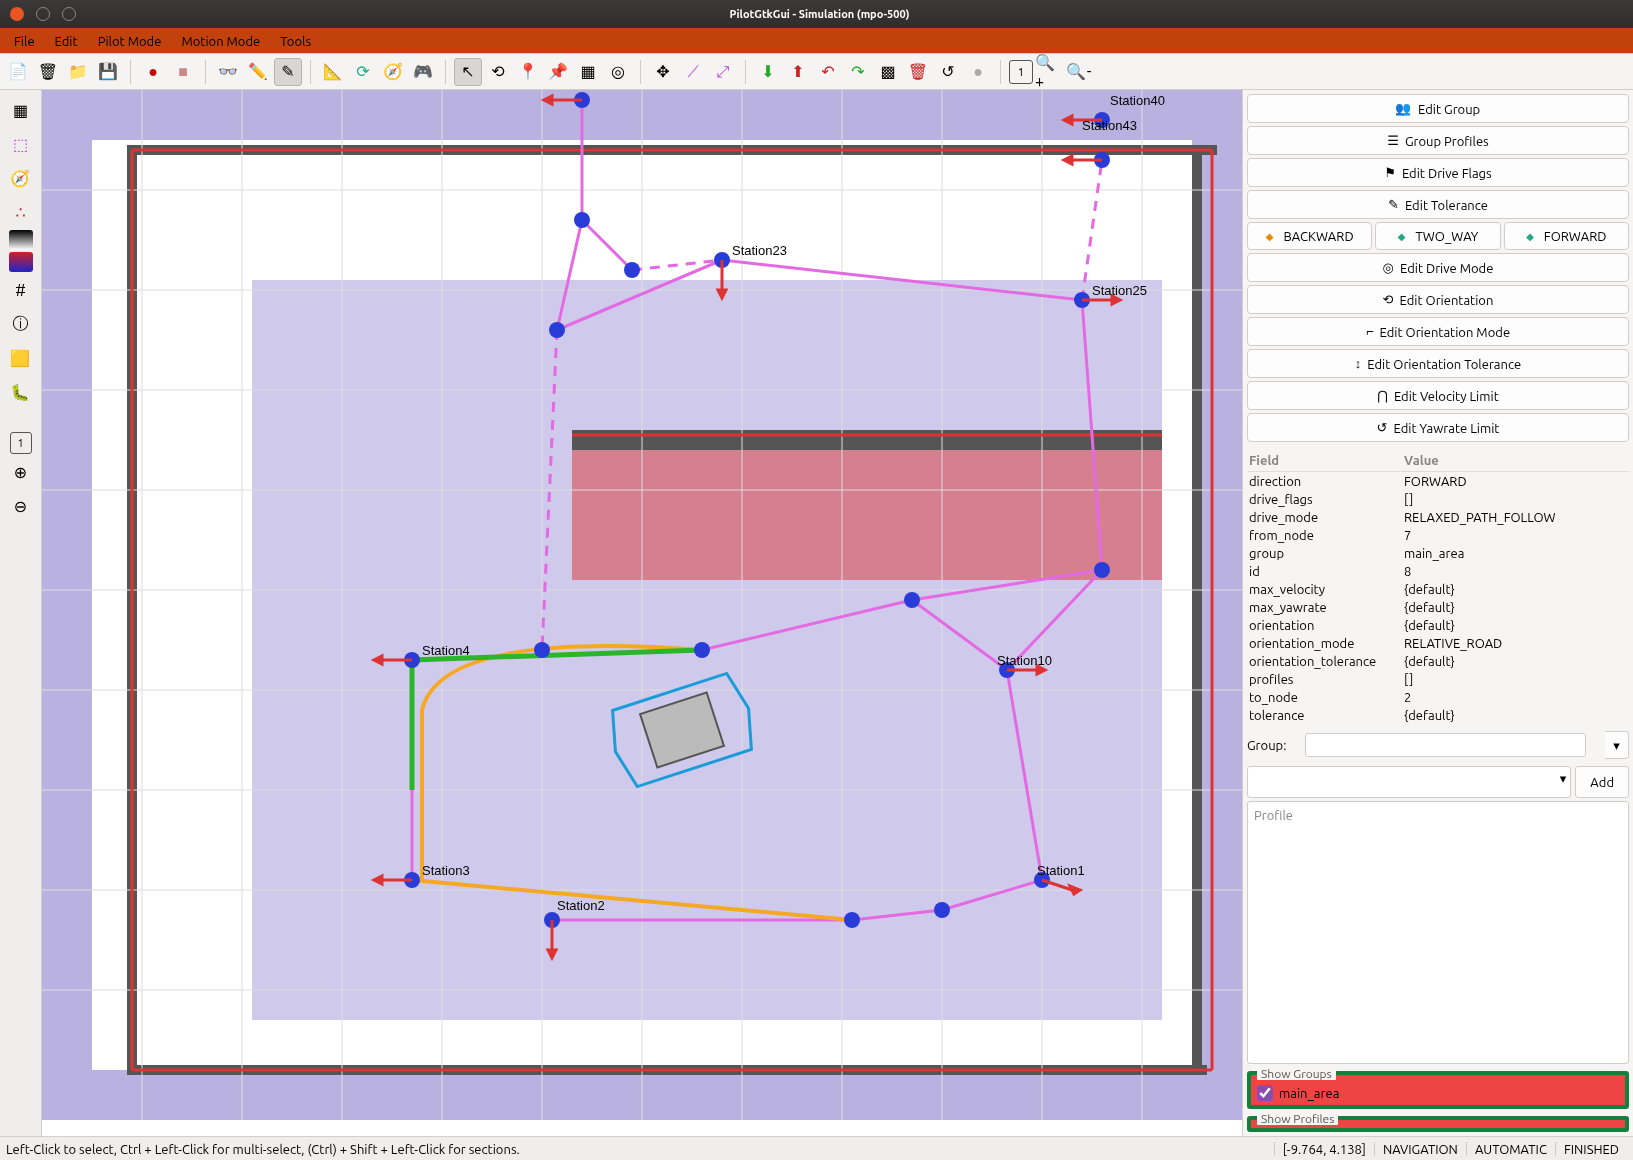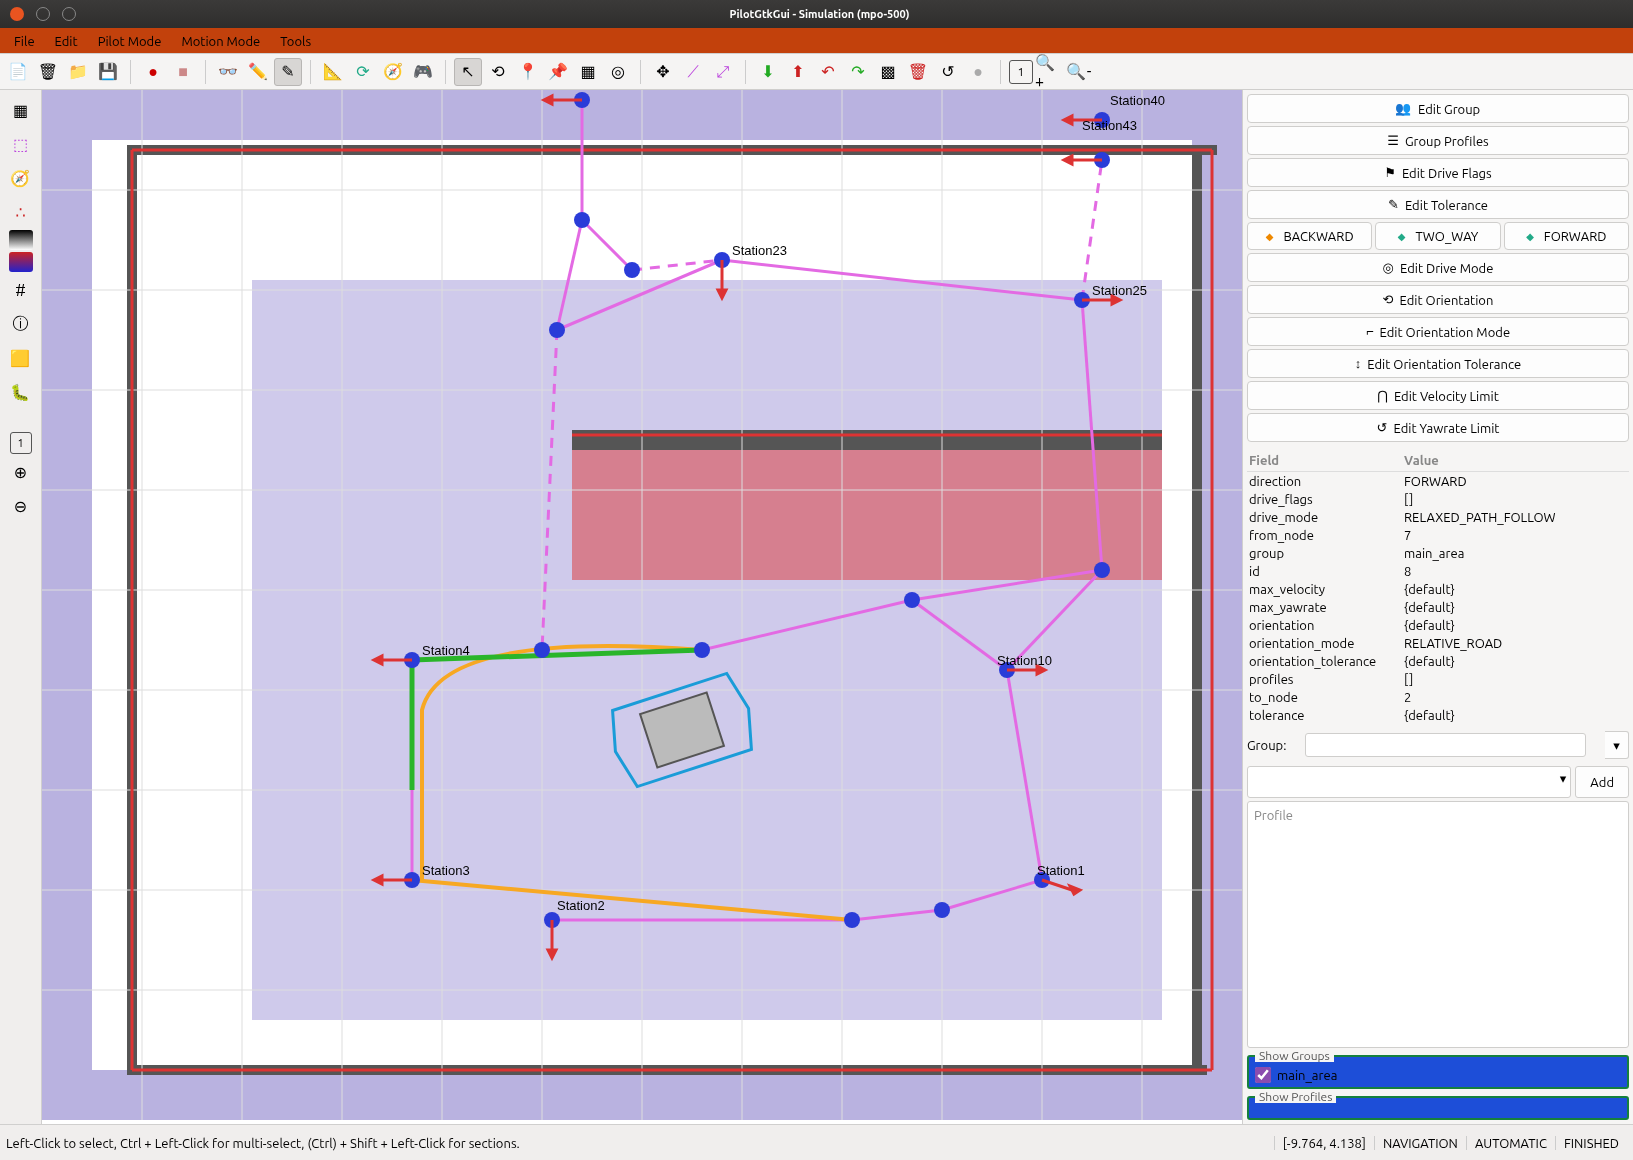--- a/index.html
+++ b/index.html
@@ -55,27 +55,27 @@
 .grouprow .dd { width: 24px; height: 28px; border: 1px solid #cfcecc; border-left: none; border-radius: 0 3px 3px 0; display:flex;align-items:center;justify-content:center; background:#fdfdfd;}
 .addrow { display: flex; gap: 4px; margin-top: 4px; }
 .addrow .combo { flex: 1; border: 1px solid #cfcecc; border-radius: 3px; padding: 4px; display:flex; background:#fff;}
 .addrow .addbtn { border: 1px solid #cfcecc; border-radius: 3px; padding: 8px 14px; background:#fdfdfd;}
 
 .profilebox { flex: 1; background: #fff; border: 1px solid #cfcecc; border-radius: 3px; padding: 6px; color: #888; min-height: 70px; }
 
 .btnrow { display: flex; gap: 4px; margin-top: 4px; }
 .btnrow .rbtn { flex: 1; }
 
-.groupsbox { border: 2px solid #15803d; border-radius: 3px; margin-top: 4px; padding: 4px 6px; position: relative; background:#1d4ed8;}
+.groupsbox { border: 4px solid #15803d; border-radius: 3px; margin-top: 4px; padding: 4px 6px; position: relative; background:#ef4444;}
 .groupsbox legend { font-size: 12px; color: #555; background:#f6f5f4; padding:0 4px; position:absolute; top:-8px; left:6px;}
 .groupsbox .chk { display: flex; align-items: center; gap: 6px; margin-top: 6px;}
 .groupsbox .chk input { accent-color: #8a4caf; width:16px; height:16px; }
 
 
-.statusbar { height: 36px; background: #f0eeed; border-top: 1px solid #d0cfce; display: flex; align-items: center; padding: 0 6px; font-size: 12px; }
+.statusbar { height: 24px; background: #f0eeed; border-top: 1px solid #d0cfce; display: flex; align-items: center; padding: 0 6px; font-size: 12px; }
 .statusbar .hint { flex: 1; }
 .statusbar .cell { border-left: 1px solid #ccc; padding: 0 8px; }
 
 
 svg text { font-family: sans-serif; }
 </style>
 </head>
 <body>
 
 <div class="titlebar">
@@ -407,21 +407,21 @@
     <div class="profilebox">Profile</div>
 
 
     <div class="groupsbox">
       <legend>Show Groups</legend>
       <div class="chk">
           <input type="checkbox" checked="" style="">
           <span>main_area</span>
         </div>
     </div>
-    <div class="groupsbox" style="padding-bottom:16px;text-align:center;">
+    <div class="groupsbox" style="padding-bottom:4px;text-align:center;">
       <legend>Show Profiles</legend>
     </div>
   </div>
 </div>
 
 <div class="statusbar">
   <div class="hint">Left-Click to select, Ctrl + Left-Click for multi-select, (Ctrl) + Shift + Left-Click for sections.</div>
   <div class="cell">[-9.764, 4.138]</div>
   <div class="cell">NAVIGATION</div>
   <div class="cell">AUTOMATIC</div>

